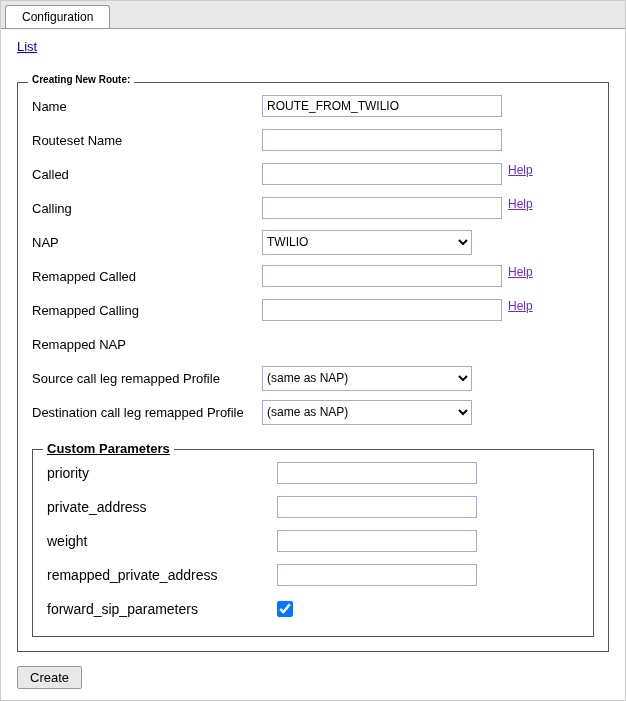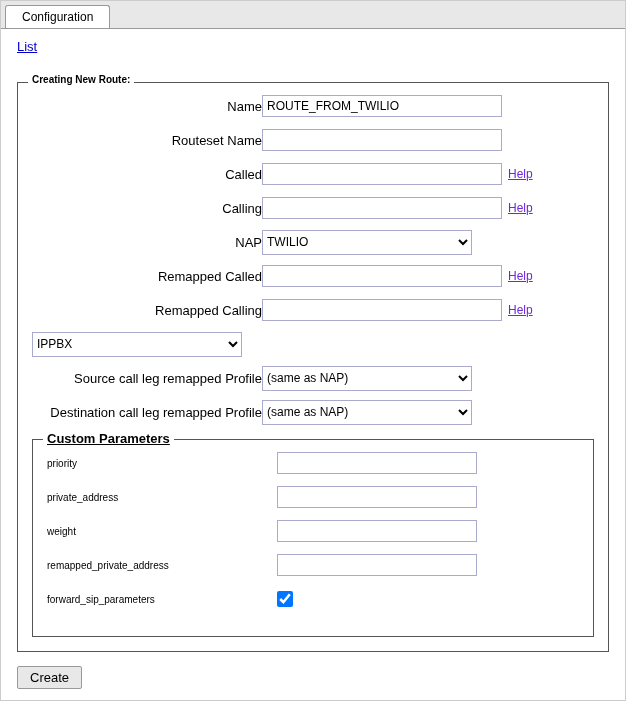--- a/index.html
+++ b/index.html
@@ -60,25 +60,24 @@
     .form-row {
       display: flex;
       align-items: center;
       margin-bottom: 8px;
       min-height: 26px;
     }
     .form-label {
       width: 230px;
       flex-shrink: 0;
       font-size: 13px;
-      text-align: right;
     }
     .form-field {
       display: flex;
-      align-items: center;
+      align-items: flex-start;
       gap: 6px;
     }
     input[type="text"] {
       width: 200px;
       height: 22px;
       border: 1px solid #aac;
       font-size: 12px;
       padding: 1px 4px;
       background: #fff;
     }
@@ -94,22 +93,22 @@
       cursor: pointer;
     }
     .help-link {
       color: #6d28d9;
       text-decoration: underline;
       cursor: pointer;
       font-size: 12px;
     }
     .custom-section {
       border: 1px solid #555;
-      padding: 10px 14px 16px 14px;
-      margin-top: 14px;
+      padding: 10px 14px 6px 14px;
+      margin-top: 24px;
       position: relative;
     }
     .custom-legend {
       position: absolute;
       top: -9px;
       left: 10px;
       background: #fff;
       padding: 0 4px;
       font-weight: bold;
       font-size: 13px;
@@ -117,21 +116,21 @@
     }
     .custom-row {
       display: flex;
       align-items: center;
       margin-bottom: 8px;
       min-height: 26px;
     }
     .custom-label {
       width: 230px;
       flex-shrink: 0;
-      font-size: 10px;
+      font-size: 14px;
     }
     input[type="checkbox"] {
       width: 16px;
       height: 16px;
       cursor: pointer;
     }
     .create-btn {
       margin-top: 14px;
       padding: 3px 12px;
       border: 1px solid #999;
@@ -208,26 +207,21 @@
 
       <div class="form-row">
         <div class="form-label">Remapped Calling</div>
         <div class="form-field">
           <input type="text" class="wide" style="">
           <a class="help-link" href="#">Help</a>
         </div>
       </div>
 
       <div class="form-row">
-        <div class="form-field">
-          <select>
-            <option>IPPBX</option>
-            <option>TWILIO</option>
-          </select>
-        </div>
+        <div class="form-label">Remapped NAP</div>
       </div>
 
       <div class="form-row">
         <div class="form-label">Source call leg remapped Profile</div>
         <div class="form-field">
           <select>
             <option>(same as NAP)</option>
           </select>
         </div>
       </div>

